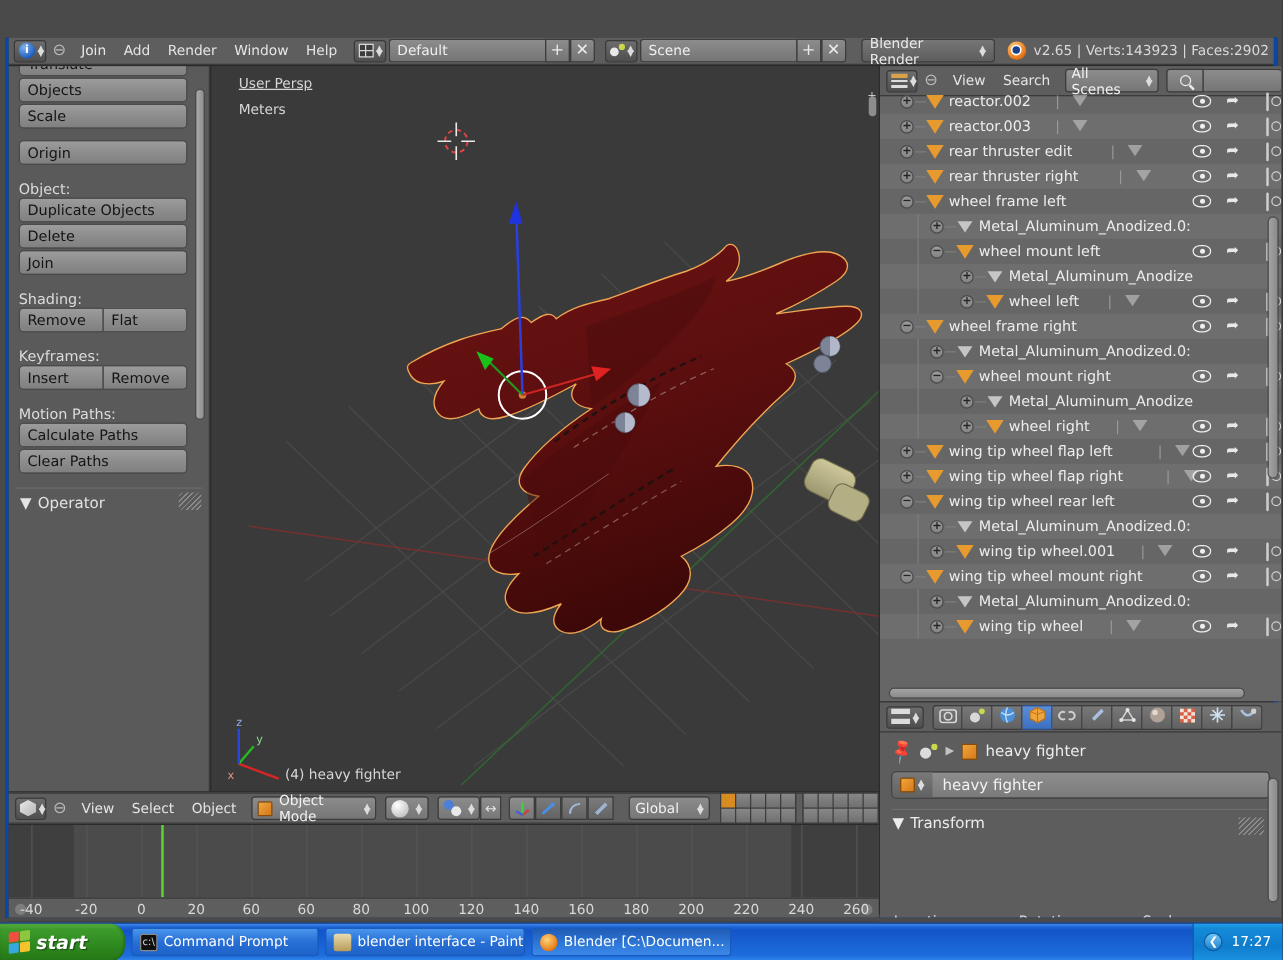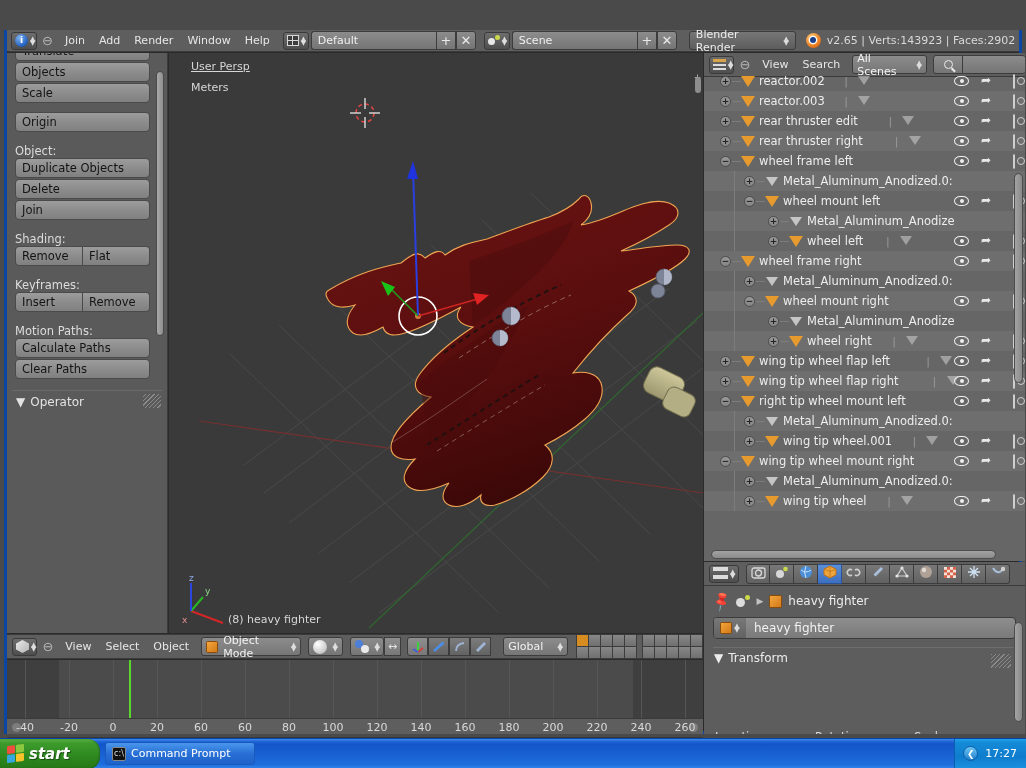--- a/index.html
+++ b/index.html
@@ -580,21 +580,21 @@
           <line x1="0" y1="28" x2="32" y2="40" stroke="#d42626" stroke-width="2"></line>
           <line x1="0" y1="28" x2="12" y2="14" stroke="#25b825" stroke-width="2"></line>
           <line x1="0" y1="28" x2="0" y2="0" stroke="#2b45e0" stroke-width="2"></line>
           <text x="-2" y="-2" fill="#8fa8e8" font-size="9" font-family="DejaVu Sans">z</text>
           <text x="14" y="11" fill="#8fd88f" font-size="9" font-family="DejaVu Sans">y</text>
           <text x="-9" y="40" fill="#e88f8f" font-size="9" font-family="DejaVu Sans">x</text>
         </g>
       </svg>
       <div class="vp-txt" style="left:22px;top:7px;text-decoration:underline;">User Persp</div>
       <div class="vp-txt" style="left:22px;top:28px;">Meters</div>
-      <div class="vp-txt" style="left:59px;top:560px;">(8) heavy fighter</div>
+      <div class="vp-txt" style="left:59px;top:560px;">(4) heavy fighter</div>
       <div class="vp-plus">+</div>
       <div class="vp-scroll-r"></div>
     </div>
 
     <div id="vp-header">
       <div class="editor-icon" style="margin-left:5px;">
         <span style="width:13px;height:13px;background:linear-gradient(135deg,#e9e9e9,#b4b4b4);clip-path:polygon(50% 0,100% 26%,100% 74%,50% 100%,0 74%,0 26%);display:block;"></span>
         <div class="spin">
             <span>▲</span>
             <span>▼</span>
@@ -1012,21 +1012,21 @@
                 <i></i>
               </span>
             </div>
             <div style="position:absolute;right:34px;top:2px;" class="cursoric"><span>➦</span></div>
             <div style="position:absolute;right:10px;top:4px;"><span class="camic"></span></div>
           </div>
           <div class="orow">
             <div class="exp" style="position:absolute;left:16px;">−</div>
             <div class="connh" style="left:28px;width:9px;top:10px;"></div>
             <div class="tri-obj" style="position:absolute;left:37px;top:5px;"></div>
-            <div class="oname" style="position:absolute;left:55px;top:3px;">right tip wheel mount left</div>
+            <div class="oname" style="position:absolute;left:55px;top:3px;">wing tip wheel rear left</div>
             <div style="position:absolute;right:56px;top:5px;">
               <span class="eye">
                 <i></i>
               </span>
             </div>
             <div style="position:absolute;right:34px;top:2px;" class="cursoric"><span>➦</span></div>
             <div style="position:absolute;right:10px;top:4px;"><span class="camic"></span></div>
           </div>
           <div class="orow alt">
             <div class="conn" style="left:30px;top:0;height:20px;"></div>
@@ -1229,19 +1229,27 @@
         <i style="background:#35a8e0;"></i>
           <i style="background:#f7c22a;"></i>
       </span>
       <span>start</span>
     </div>
     <div id="task-items" style="display:flex;align-items:center;">
         <div class="tbtn">
           <span class="ic" style="background:#101010;border:1px solid #888;color:#ddd;font-size:8px;line-height:12px;text-align:center;">c:\</span>
           <span>Command Prompt</span>
         </div>
+        <div class="tbtn">
+          <span class="ic" style="background:linear-gradient(to bottom,#e8dcb0,#b89a5a);"></span>
+          <span>blender interface - Paint</span>
+        </div>
+        <div class="tbtn active">
+          <span class="ic" style="border-radius:50%;background:radial-gradient(circle at 40% 35%,#ffd37a,#e8811e 65%,#a44c07);"></span>
+          <span>Blender [C:\Documen...</span>
+        </div>
       </div>
     <div id="tray">
       <span class="tray-chev">❮</span>
       <span>17:27</span>
     </div>
   </div>
 </div>
 
 </body></html>

